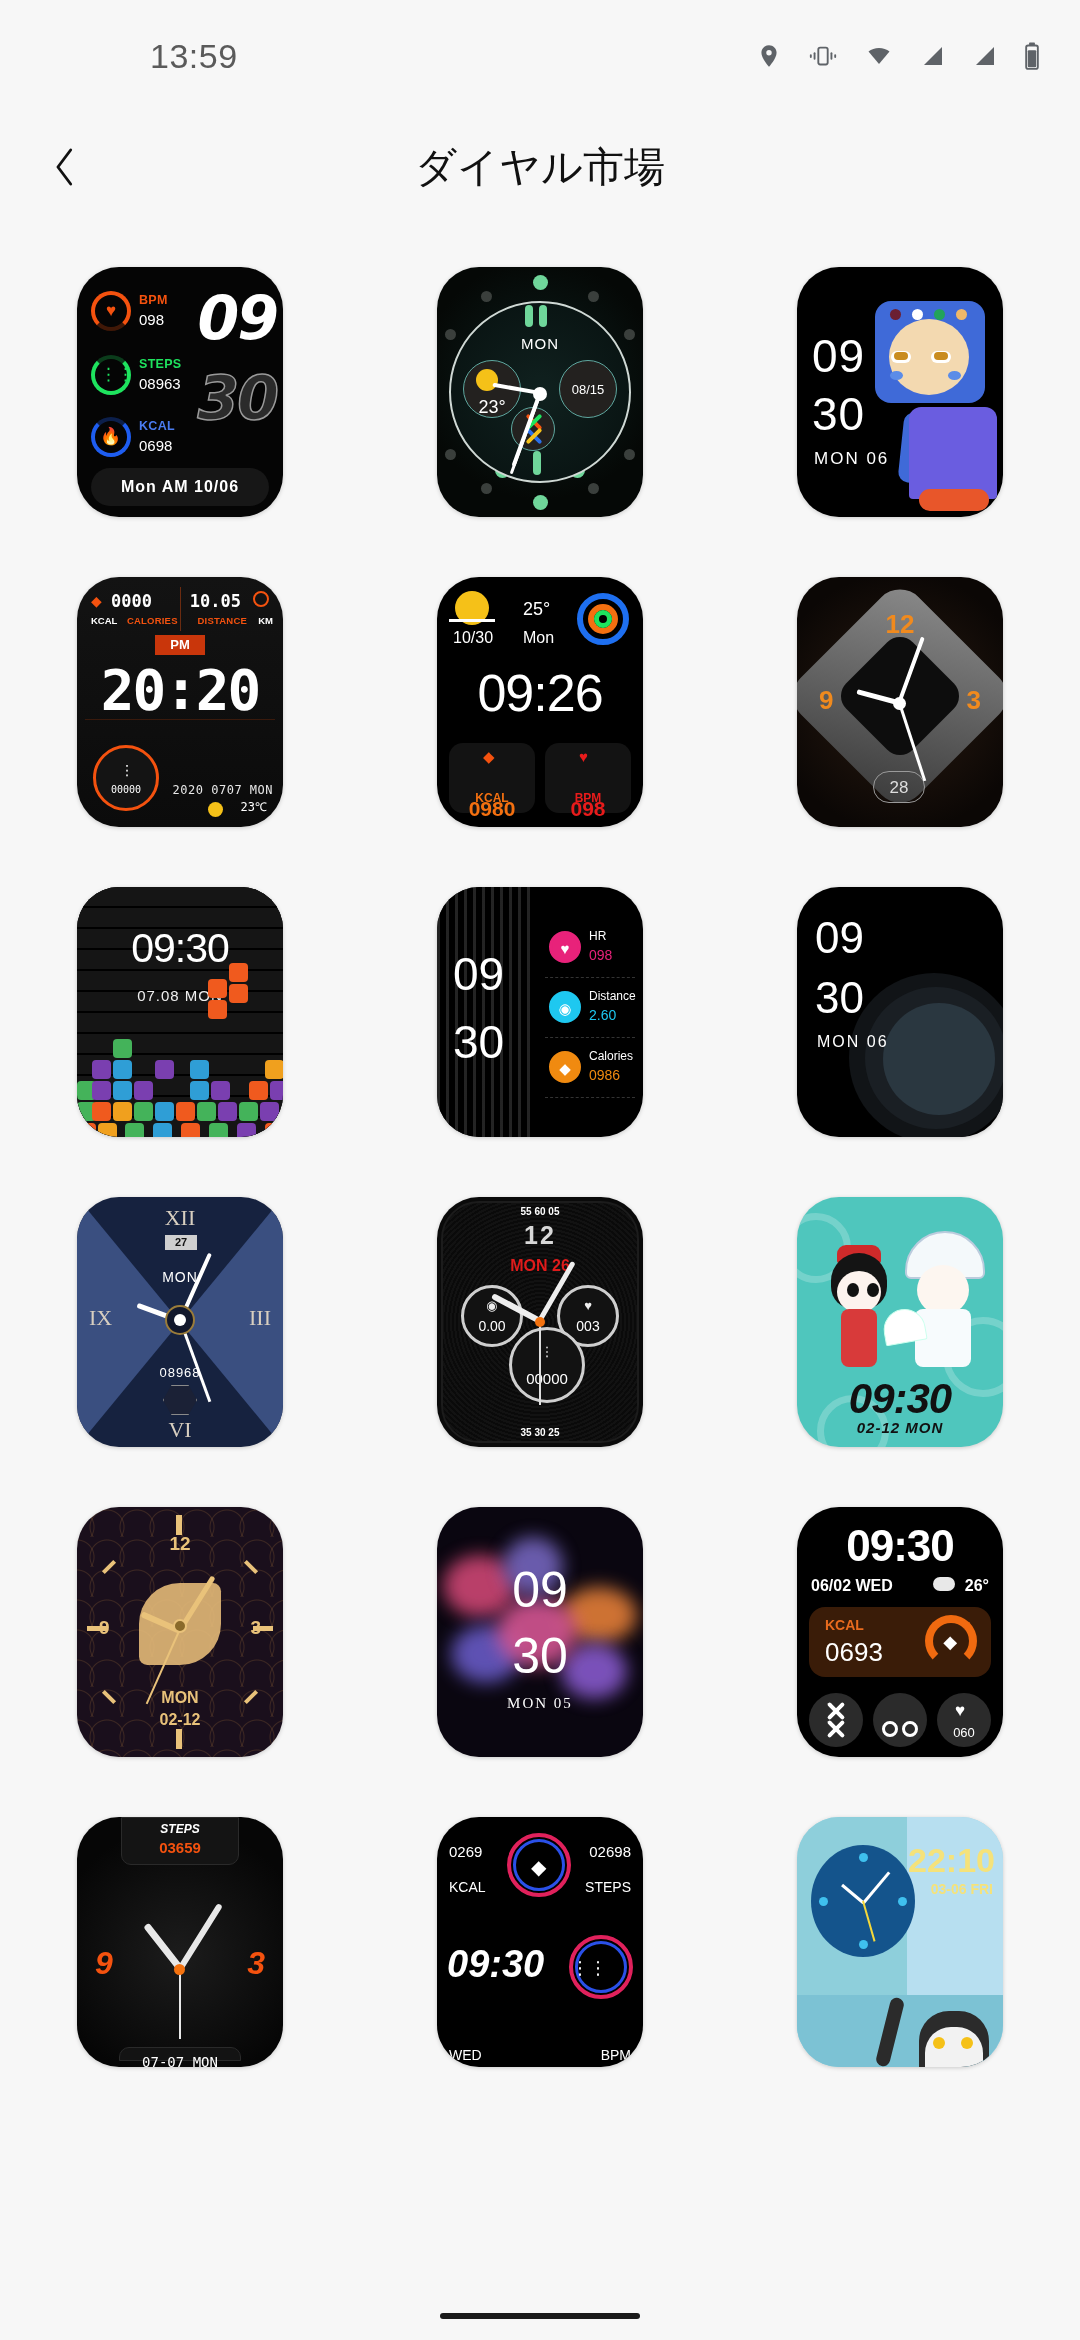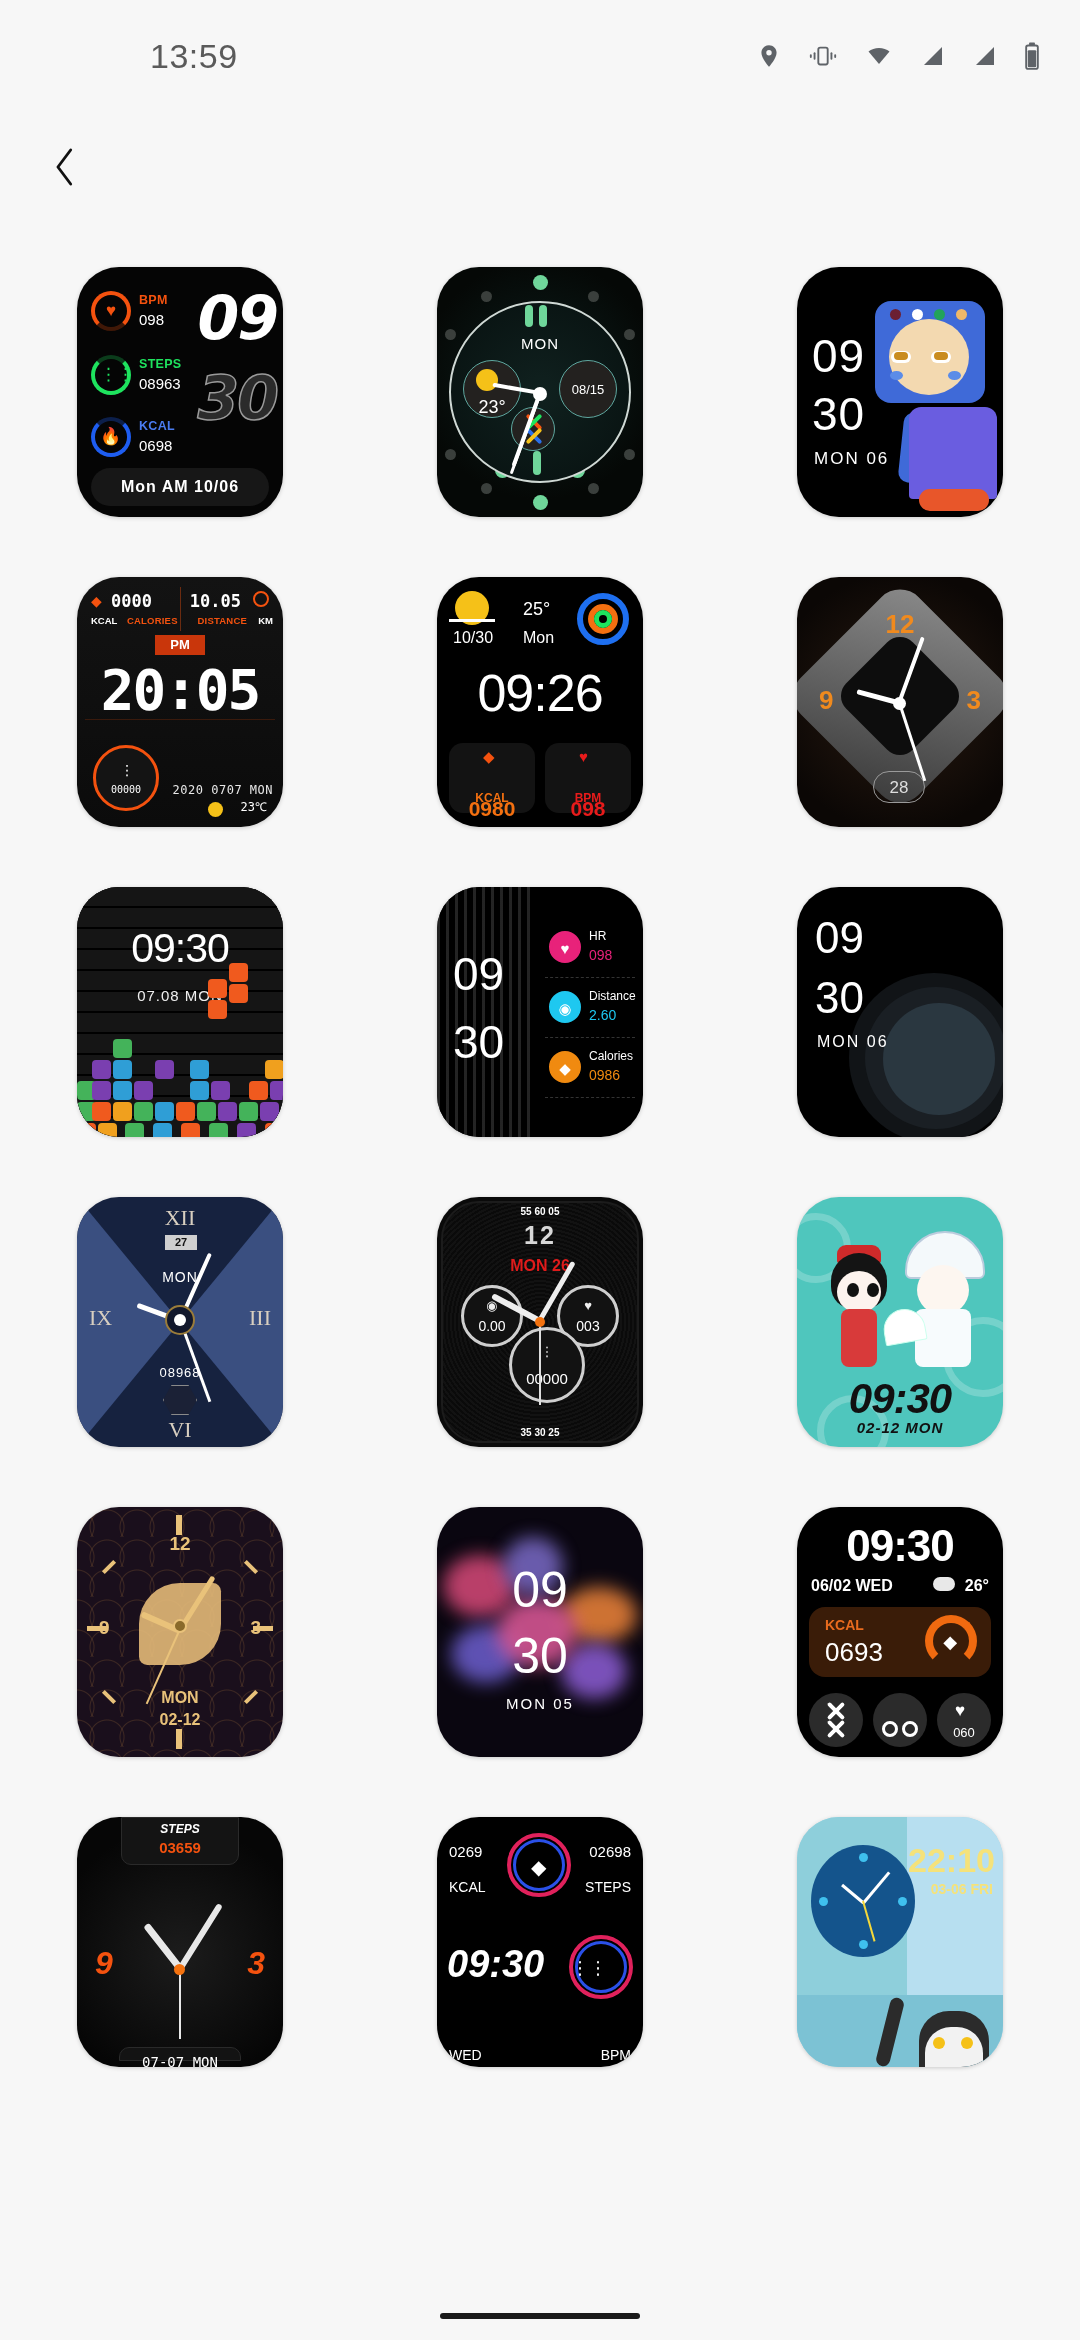--- a/index.html
+++ b/index.html
@@ -206,21 +206,21 @@
   .f13 .mon { top:182px; left:0; right:0; text-align:center; color:#e9c27a; font-size:16px; font-weight:bold; }
   .f13 .dt  { top:204px; left:0; right:0; text-align:center; color:#e9c27a; font-size:16px; font-weight:bold; }
   .f13 .orn { left:62px; top:76px; width:82px; height:82px; background:#e3b978; border-radius:50% 10% 50% 10%; opacity:.9; }
   .f13 .hub { left:96px; top:112px; width:14px; height:14px; border-radius:50%; background:#8a6a2a; border:2px solid #e9c27a; }
 
   
   .f14 { background:#0a0610; }
   .f14 .blob { border-radius:50%; filter:blur(9px); opacity:.85; }
   .f14 .hh { top:54px; font-size:50px; color:#fff; font-weight:300; }
   .f14 .mm { top:120px; font-size:50px; color:#fff; font-weight:300; }
-  .f14 .dd { top:188px; font-size:15px; color:#fff; letter-spacing:2px; }
+  .f14 .dd { top:188px; font-size:15px; color:#fff; letter-spacing:2px;font-family:Liberation Serif, serif; }
 
   
   .f15 { background:#000; }
   .f15 .big { top:14px; font-size:44px; color:#fff; font-weight:bold; letter-spacing:-1px; }
   .f15 .dt { left:14px; top:70px; font-size:16px; color:#fff; font-weight:bold; }
   .f15 .tmp { right:14px; top:70px; font-size:16px; color:#fff; font-weight:bold; }
   .f15 .card { left:12px; right:12px; top:100px; height:70px; border-radius:16px; background:#3a1c08; }
   .f15 .kl { left:16px; top:10px; font-size:14px; color:#e86b1e; font-weight:bold; }
   .f15 .kv { left:16px; top:30px; font-size:26px; color:#fff; font-weight:500; }
   .f15 .karc { right:14px; top:8px; width:52px; height:52px; border-radius:50%; border:8px solid #f06a10; border-bottom-color:transparent; }
@@ -314,20 +314,21 @@
 </div>
 
 <div class="appbar">
   <div class="back-btn">
     <span>
       <svg width="34" height="46" viewBox="0 0 24 32" fill="none" stroke="#111" stroke-width="2" stroke-linecap="round" stroke-linejoin="round">
           <polyline points="16,4 7,16 16,28"></polyline>
         </svg>
     </span>
   </div>
+  <div class="appbar-title">ダイヤル市場</div>
 </div>
 
 <div class="grid">
 
   <div class="cell">
     <div class="face f1">
       <div class="ring r1"></div>
       <div class="gi" style="top:24px;color:#f4520f">♥</div>
       <div class="lb" style="top:26px;color:#f4520f">BPM</div>
       <div class="vl" style="top:44px">098</div>
@@ -425,21 +426,21 @@
       <div class="hline"></div>
       <div style="left:14px;top:16px;font-size:14px;color:#f4520f">◆</div>
       <div class="tr" style="left:34px">0000</div>
       <div class="lbw" style="left:14px;top:38px">KCAL</div>
       <div class="lbo" style="left:50px;top:38px">CALORIES</div>
       <div class="tr" style="right:42px">10.05</div>
       <div style="right:14px;top:14px;width:16px;height:16px;border-radius:50%;border:2px solid #f4520f"></div>
       <div class="lbo" style="right:36px;top:38px">DISTANCE</div>
       <div class="lbw" style="right:10px;top:38px">KM</div>
       <div class="pm">PM</div>
-      <div class="ctr big">20:05</div>
+      <div class="ctr big">20:20</div>
       <div class="gauge">
         <div style="left:24px;top:14px;color:#fff;font-size:14px">⋮</div>
         <div class="gnum">00000</div>
       </div>
       <div class="panel">2020  0707  MON</div>
       <div style="right:60px;bottom:10px;width:15px;height:15px;border-radius:50%;background:#f5c118"></div>
       <div class="wx">23℃</div>
     </div>
   </div>
 

